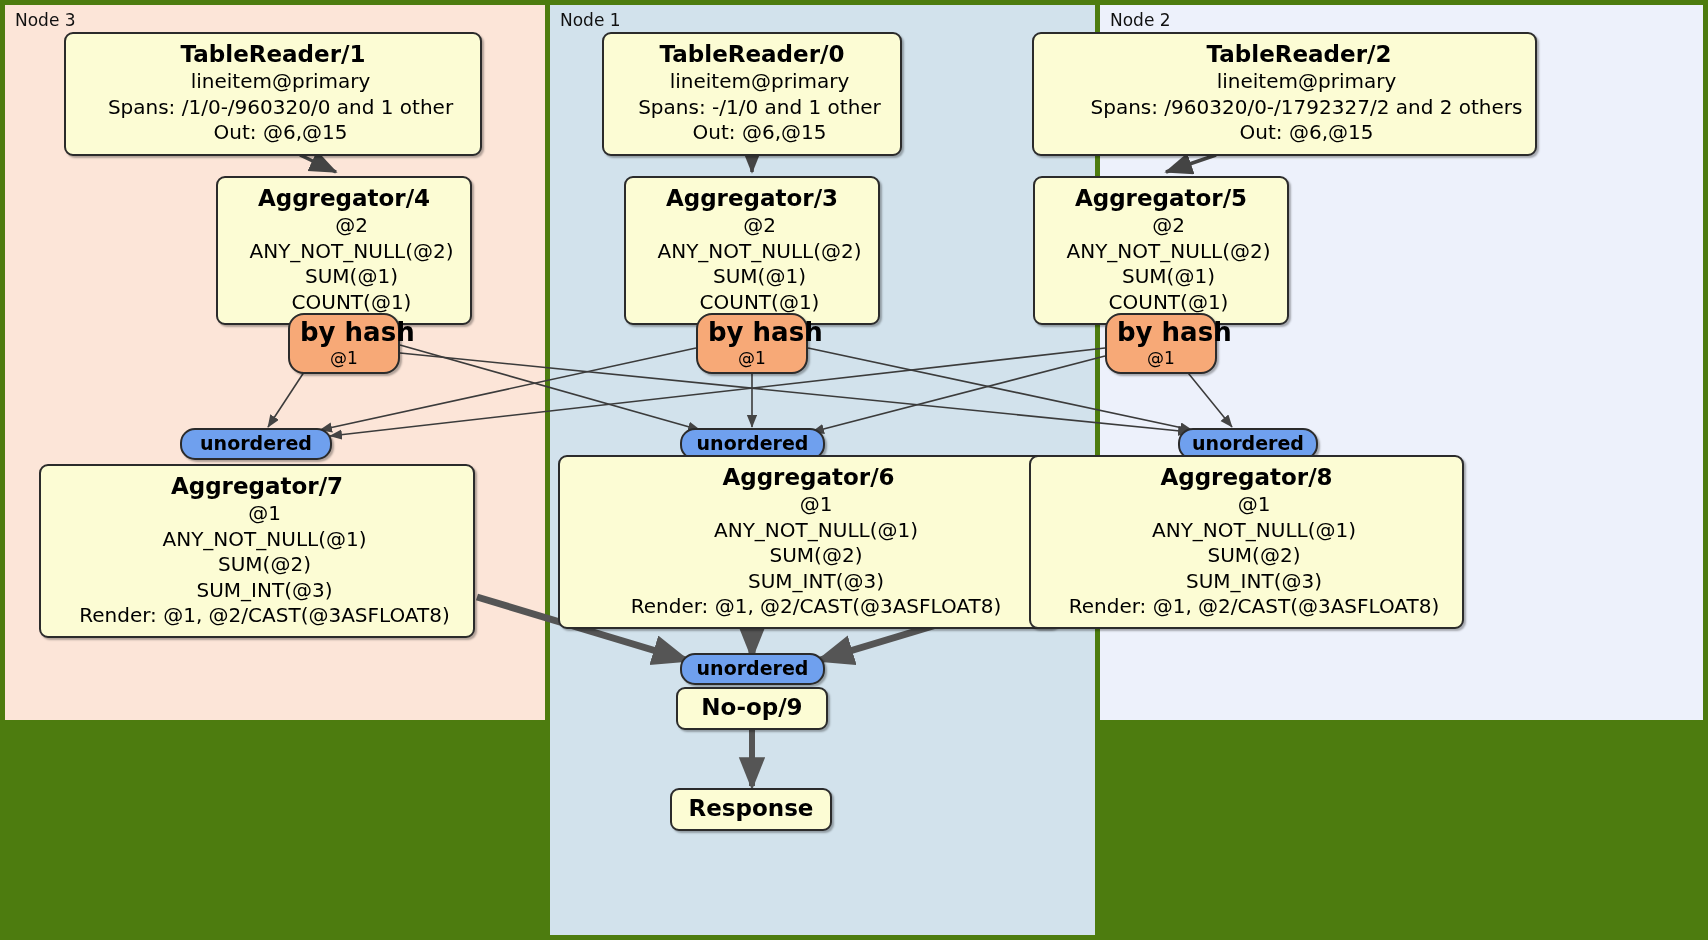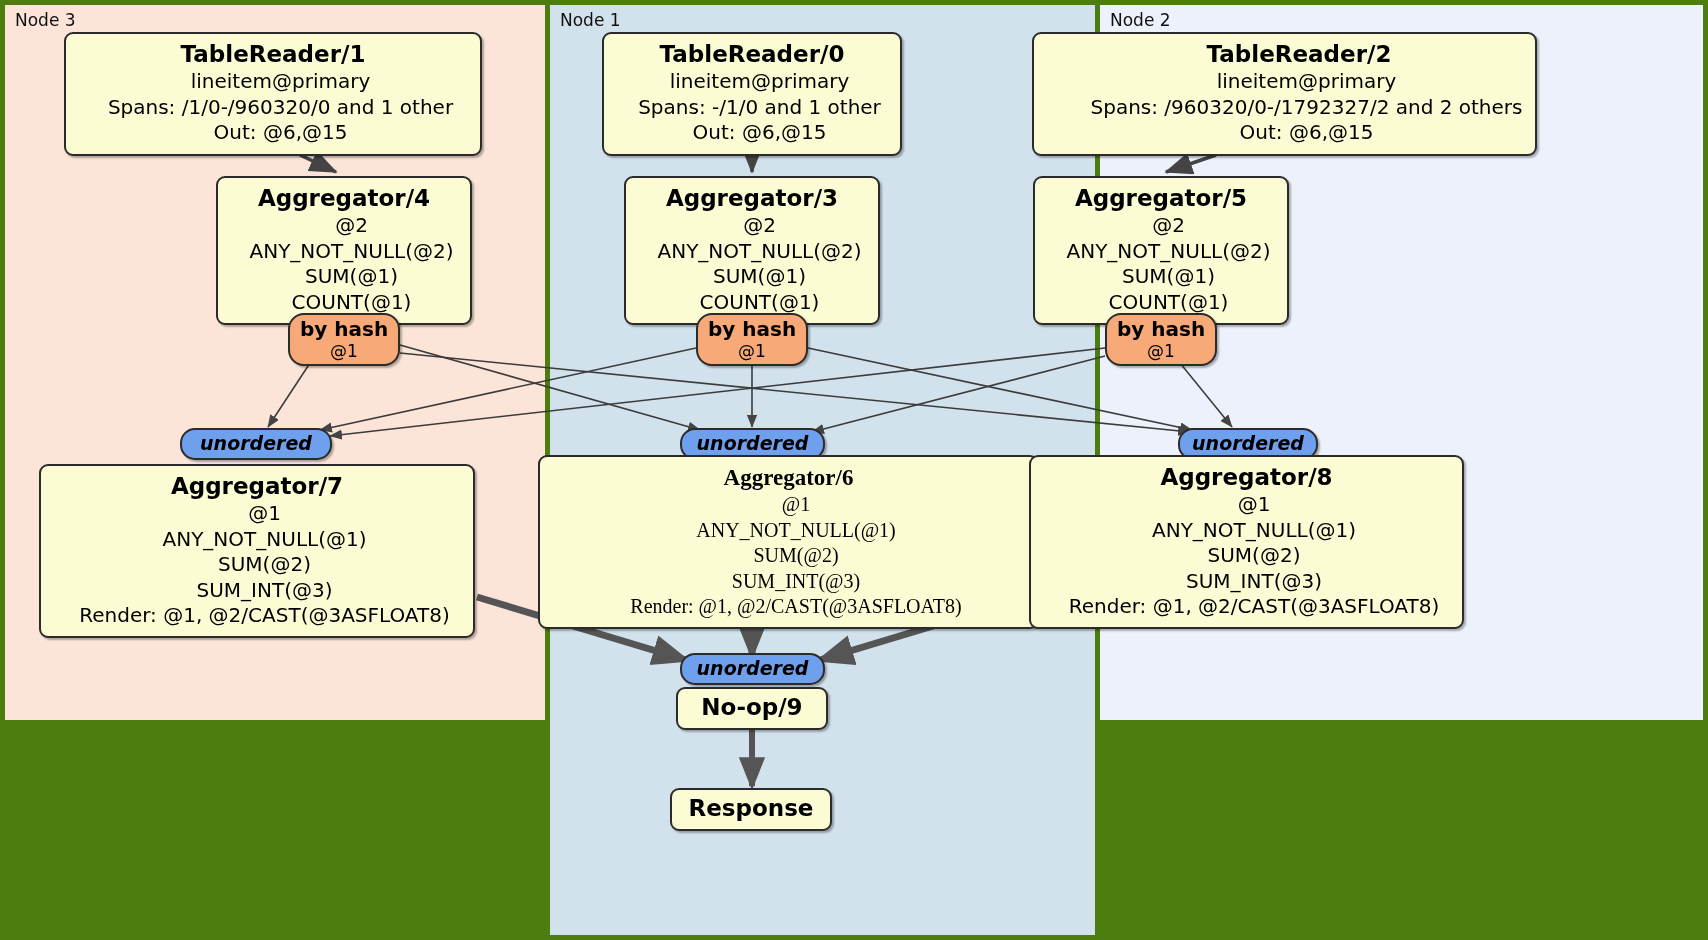--- a/index.html
+++ b/index.html
@@ -78,24 +78,23 @@
     box-shadow: 2px 2px 2px rgba(0,0,0,0.30);
     padding: 2px 10px 3px 10px;
   }
   .badge-hash {
     background: #f7a977;
     border-radius: 16px;
   }
   .badge-unordered {
     background: #6fa0ee;
     border-radius: 15px;
-    font-style: italic;
   }
   .badge-title {
-    font-size: 20px;
+    font-size: 26px;
     font-weight: bold;
     line-height: 1.2;
     white-space: nowrap;
   }
   .badge-sub {
     font-size: 17px;
     line-height: 1.2;
     white-space: nowrap;
   }
   .badge-unordered .badge-title { font-size: 19px; }
@@ -111,21 +110,21 @@
 
   #hash4 { left: 288px;  top: 313px; width: 112px; }
   #hash3 { left: 696px;  top: 313px; width: 112px; }
   #hash5 { left: 1105px; top: 313px; width: 112px; }
 
   #un7 { left: 180px;  top: 428px; width: 152px; }
   #un6 { left: 680px;  top: 428px; width: 145px; }
   #un8 { left: 1178px; top: 428px; width: 140px; }
 
   #agg7 { left: 39px;   top: 464px; width: 436px; }
-  #agg6 { left: 538px;  top: 455px; width: 501px; font-family: Liberation Serif, serif; }
+  #agg6 { left: 558px;  top: 455px; width: 501px; }
   #agg8 { left: 1029px; top: 455px; width: 435px; }
 
   #unFinal { left: 680px; top: 653px; width: 145px; }
   #noop9   { left: 676px; top: 687px; width: 152px; }
   #response{ left: 670px; top: 788px; width: 162px; }
 
   #noop9 .proc-title, #response .proc-title { font-size: 23px; }
   #noop9 { padding: 4px 10px 6px 10px; text-align: center; }
   #response { padding: 4px 10px 6px 10px; }
 </style>

